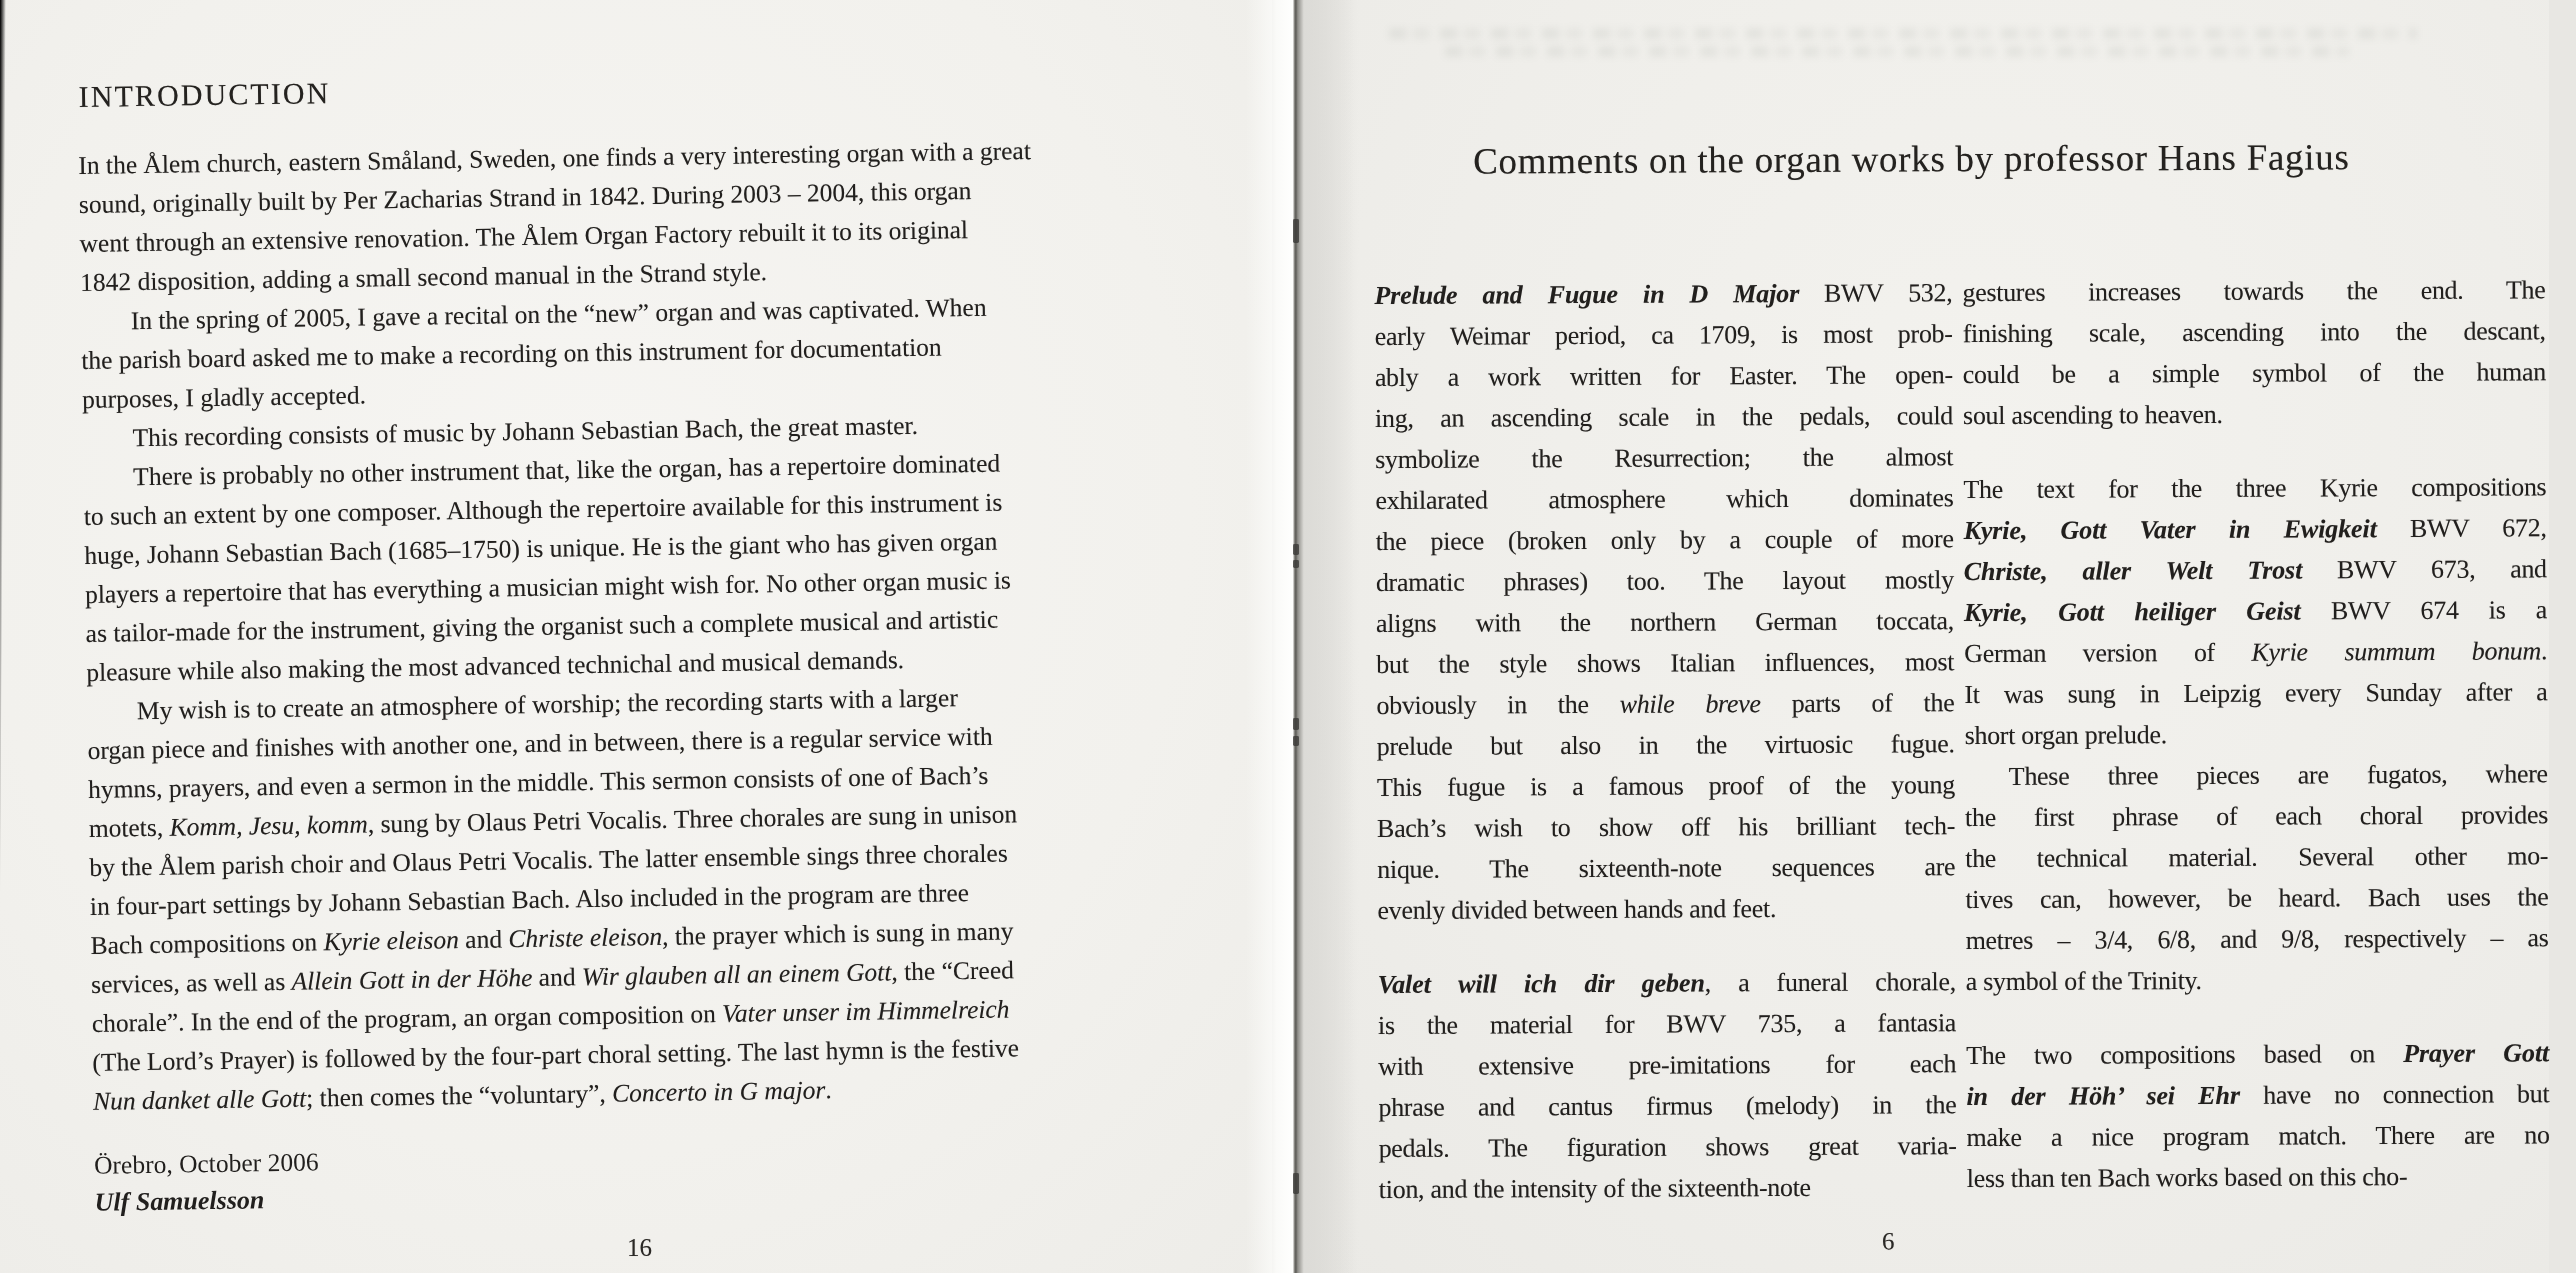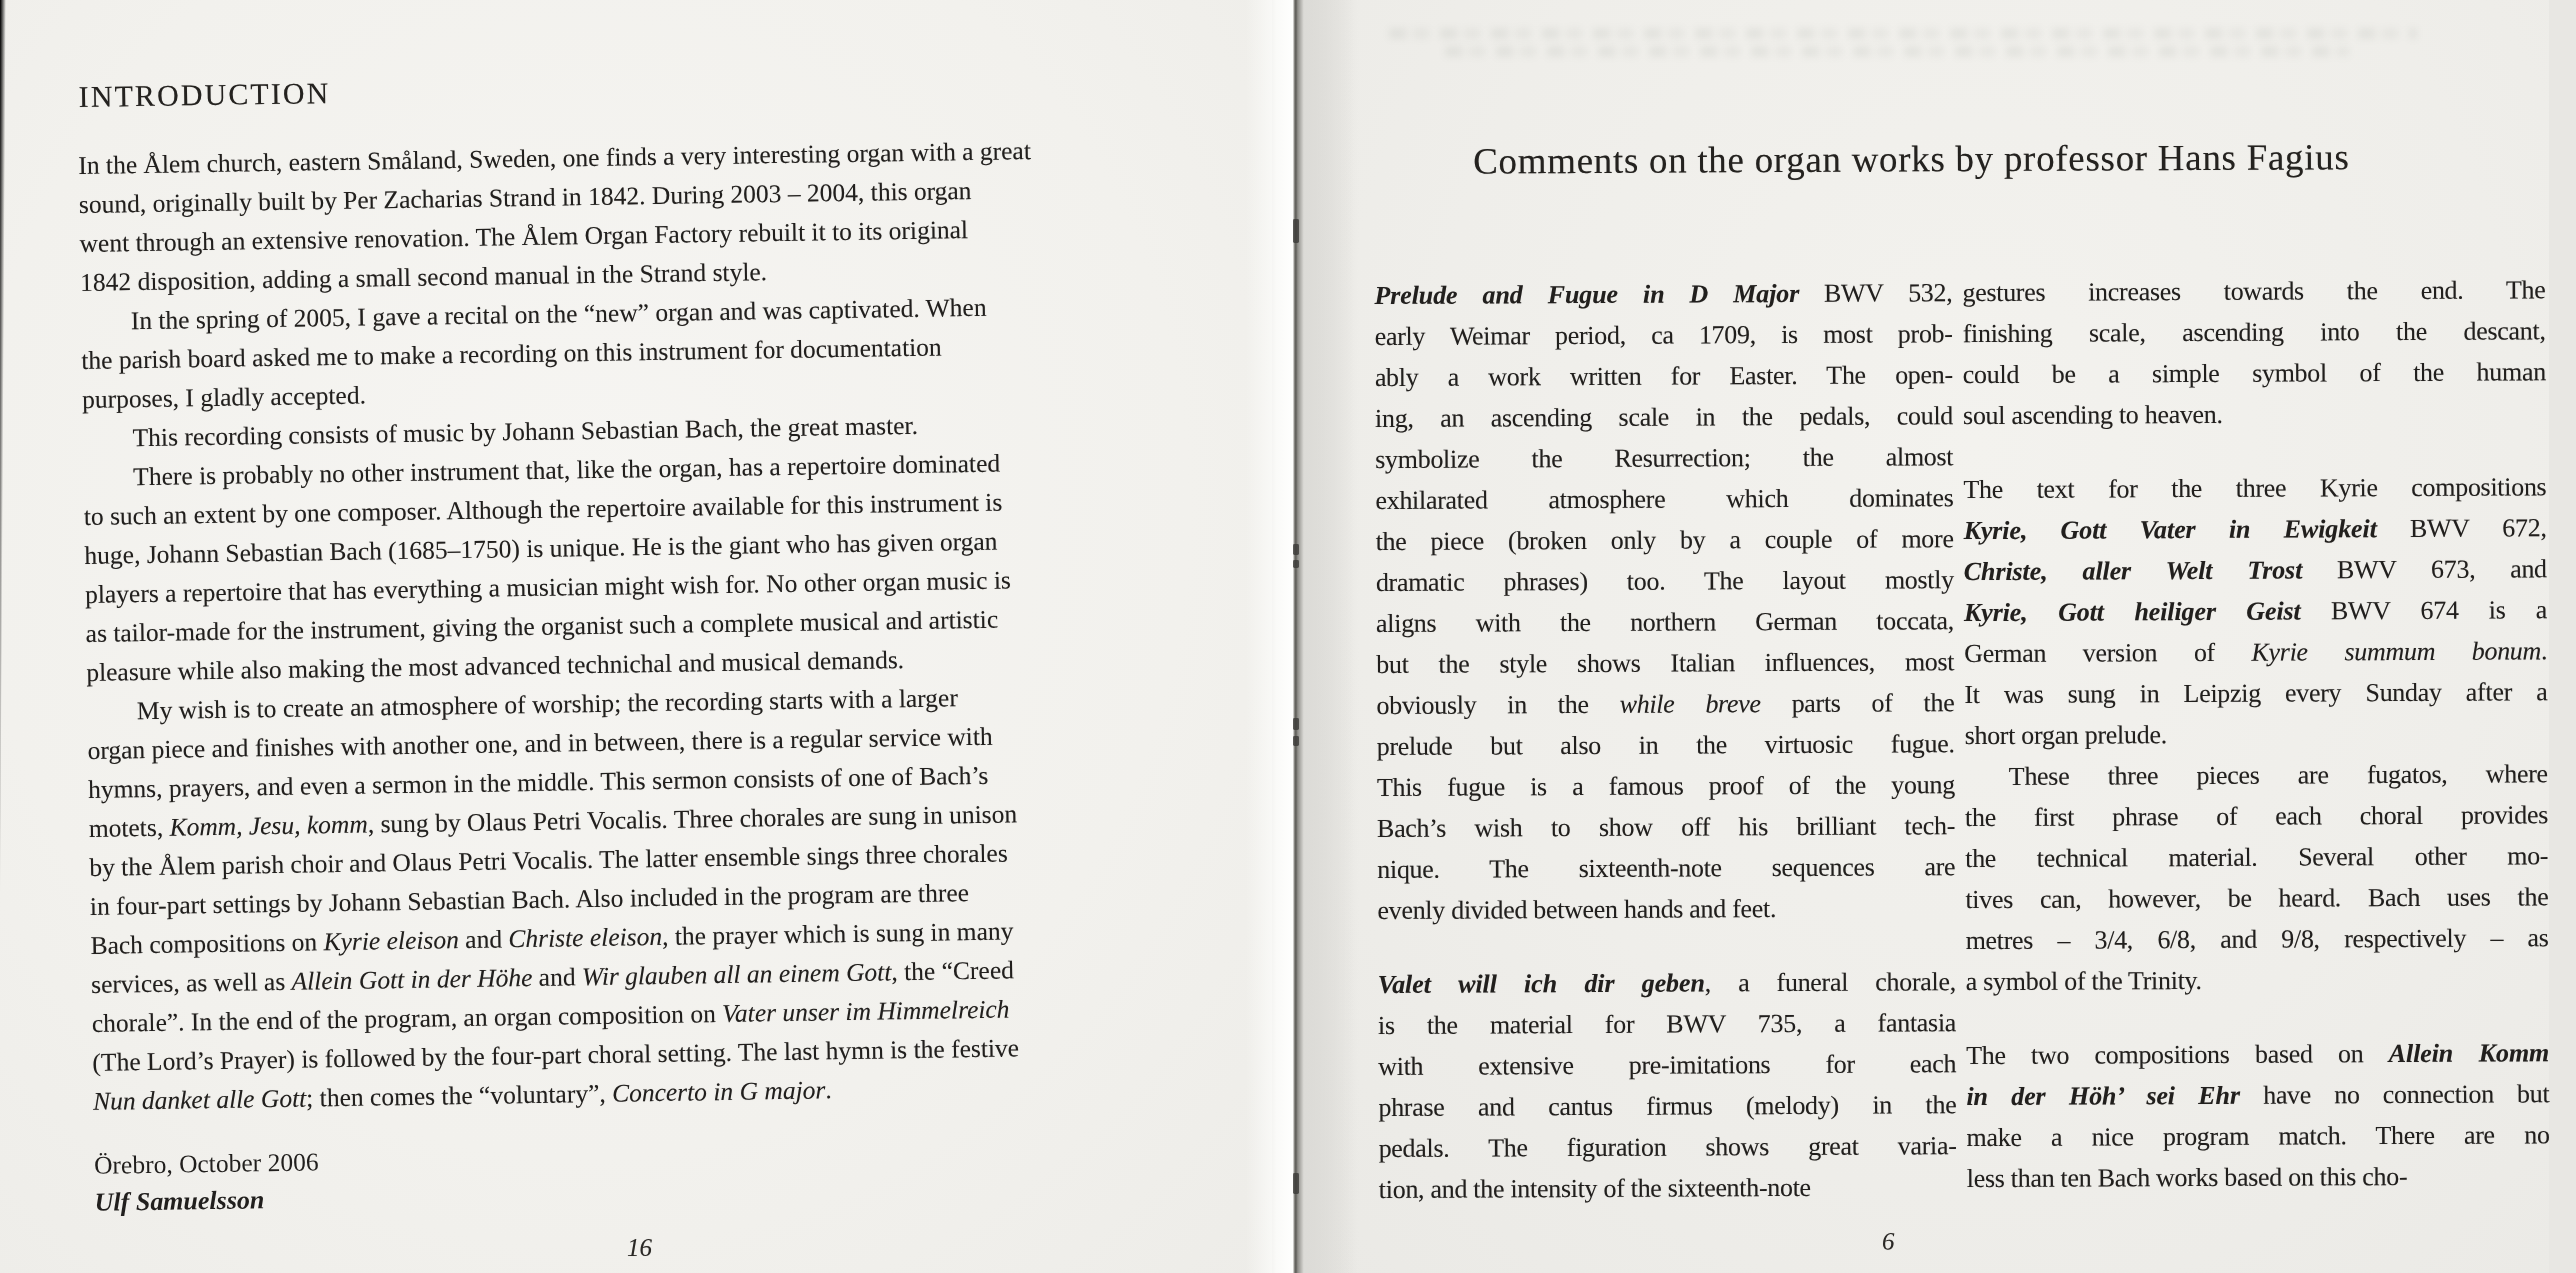--- a/index.html
+++ b/index.html
@@ -43,21 +43,21 @@
   #intro-heading{font-size:30px;letter-spacing:2.1px;font-weight:normal;margin:0 0 0 1.4px;
     color:#24221f;text-shadow:0 0 0.7px rgba(40,38,35,.4);}
   #left-body{margin-top:32px;}
   .ll{font-size:25.5px;line-height:39px;white-space:nowrap;
       text-shadow:0 0 0.7px rgba(40,38,35,.35);}
   .ll.in{padding-left:50px;}
   #dateline{margin-top:26px;font-size:25.5px;line-height:37px;}
   #signature{font-size:26px;line-height:37px;font-weight:bold;font-style:italic;}
 
   .pagenum{position:absolute;font-size:25px;color:#2a2825;
-    text-shadow:0 0 0.7px rgba(40,38,35,.3);font-style:italic;}
+    text-shadow:0 0 0.7px rgba(40,38,35,.3);}
   #pn-left{left:627px;top:1234px;}
   #pn-right{left:604px;top:1228px;}
 
   
   #right-content{position:absolute;left:0;top:0;width:100%;height:100%;
     transform:rotate(-0.28deg);transform-origin:40% 0;}
   #comments-title{position:absolute;left:0;top:138px;width:100%;text-align:center;
     font-size:37px;font-weight:normal;letter-spacing:0.7px;margin:0;
     color:#24221f;text-shadow:0 0 0.7px rgba(40,38,35,.4);}
   .col{position:absolute;top:273px;}
@@ -165,21 +165,21 @@
           </div>
           <div class="para">
             <div class="jl ind">These three pieces are fugatos, where</div>
             <div class="jl">the first phrase of each choral provides</div>
             <div class="jl">the technical material. Several other mo-</div>
             <div class="jl">tives can, however, be heard. Bach uses the</div>
             <div class="jl">metres – 3/4, 6/8, and 9/8, respectively – as</div>
             <div class="jl last">a symbol of the Trinity.</div>
           </div>
           <div class="para gap">
-            <div class="jl">The two compositions based on <b><i>Allein Komm</i></b></div>
+            <div class="jl">The two compositions based on <b><i>Prayer Gott</i></b></div>
             <div class="jl"><b><i>in der Höh’ sei Ehr</i></b> have no connection but</div>
             <div class="jl">make a nice program match. There are no</div>
             <div class="jl last">less than ten Bach works based on this cho-</div>
           </div>
         </div>
       <div class="pagenum" id="pn-right">6</div>
     </div>
   </div>
 
   <div id="gutter">

